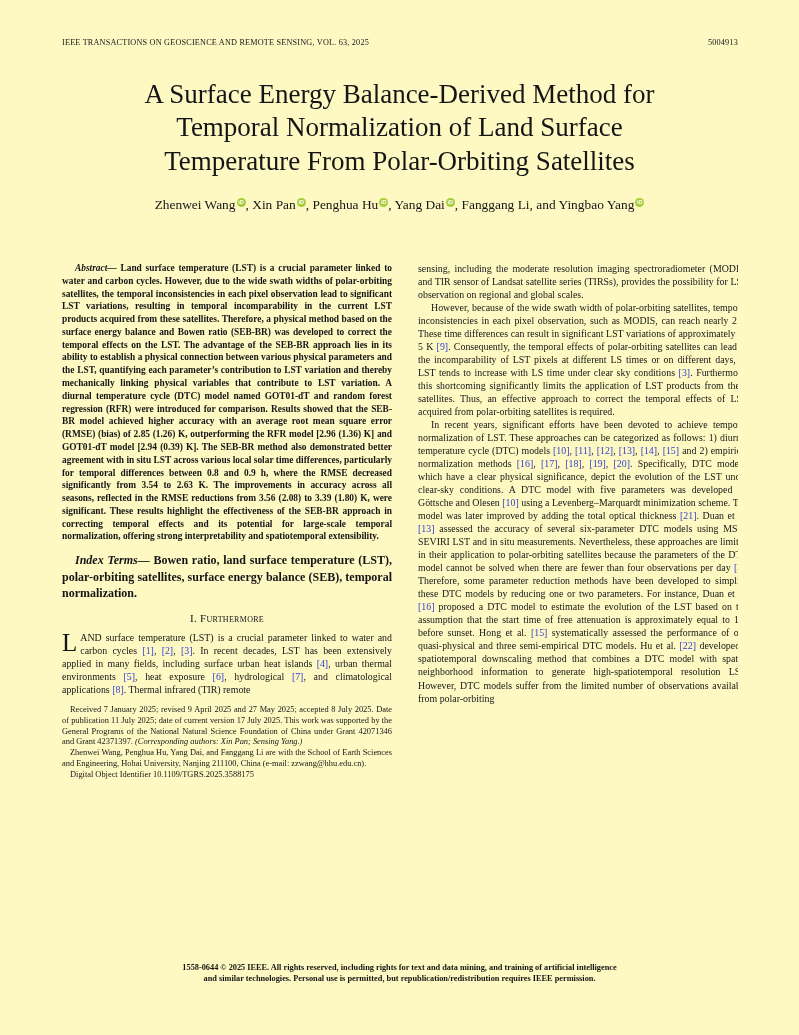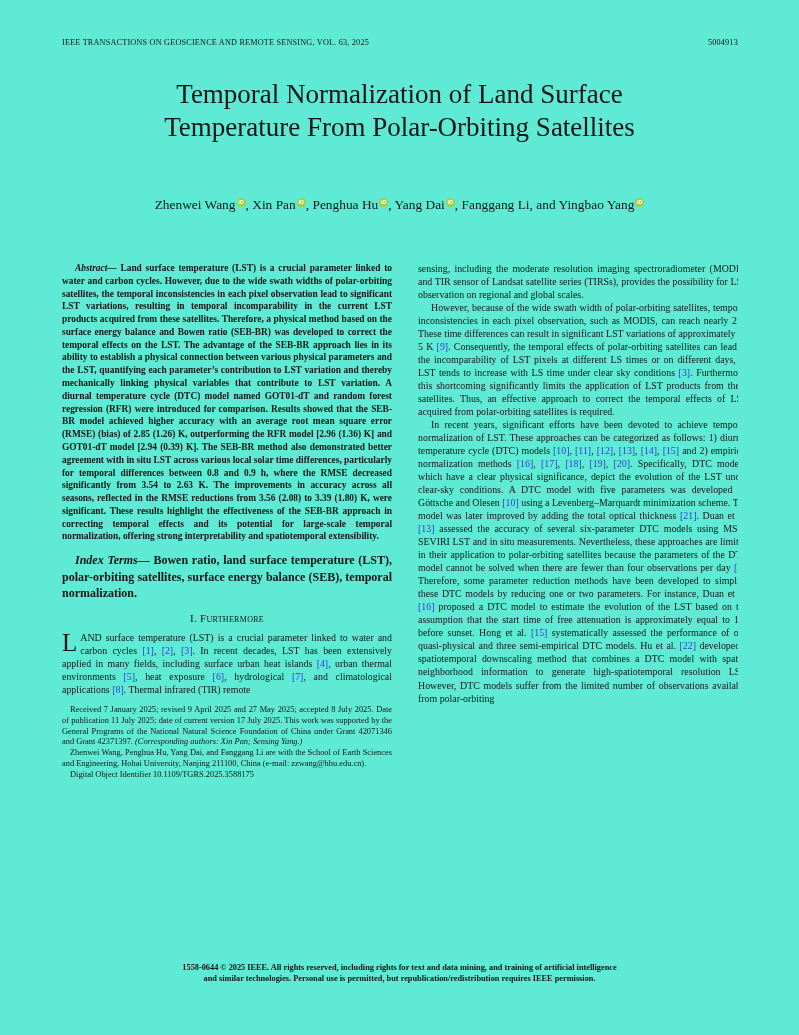--- a/index.html
+++ b/index.html
@@ -1,17 +1,17 @@
 <!DOCTYPE html>
 <html><head>
 <meta charset="utf-8">
 <style>
   html,body{margin:0;padding:0;background:#ffffff;}
   body{width:799px;height:1035px;font-family:"Liberation Serif",serif;color:#151515;position:relative;overflow:hidden;}
-  .page{position:absolute;inset:0;background:#5eead4;}
+  .page{position:absolute;inset:0;background:#fef9c3;}
 
   .running-head{position:absolute;top:38px;left:62px;width:676px;display:flex;justify-content:space-between;font-size:8.2px;letter-spacing:.2px;}
 
   .title{position:absolute;top:78px;left:40px;width:719px;text-align:center;font-size:27px;line-height:1.24;font-weight:400;}
 
   .authors{position:absolute;top:197px;left:40px;width:719px;text-align:center;font-size:13.4px;}
   .orcid{display:inline-block;width:9px;height:9px;border-radius:50%;background:#A6CE39;color:#fff;
          font-family:"Liberation Sans",sans-serif;font-size:5.5px;line-height:9px;text-align:center;
          vertical-align:super;margin-left:1px;font-weight:bold;}
 
@@ -39,20 +39,21 @@
 <body>
 
 <div class="page">
 
   <div class="running-head">
     <span>IEEE TRANSACTIONS ON GEOSCIENCE AND REMOTE SENSING, VOL. 63, 2025</span>
     <span>5004913</span>
   </div>
 
   <div class="title">
+    <div>A Surface Energy Balance-Derived Method for</div>
     <div>Temporal Normalization of Land Surface</div>
     <div>Temperature From Polar-Orbiting Satellites</div>
   </div>
 
   <div class="authors"><span>Zhenwei Wang</span><span class="orcid">iD</span><span>, Xin Pan</span><span class="orcid">iD</span><span>, Penghua Hu</span><span class="orcid">iD</span><span>, Yang Dai</span><span class="orcid">iD</span><span>, Fanggang Li, and Yingbao Yang</span><span class="orcid">iD</span></div>
 
   <div class="columns">
 
     <div class="col">
       <p class="abstract"><span class="it">Abstract— </span><span>Land surface temperature (LST) is a crucial parameter linked to water and carbon cycles. However, due to the wide swath widths of polar-orbiting satellites, the temporal inconsistencies in each pixel observation lead to significant LST variations, resulting in temporal incomparability in the current LST products acquired from these satellites. Therefore, a physical method based on the surface energy balance and Bowen ratio (SEB-BR) was developed to correct the temporal effects on the LST. The advantage of the SEB-BR approach lies in its ability to establish a physical connection between various physical parameters and the LST, quantifying each parameter’s contribution to LST variation and thereby mechanically linking physical variables that contribute to LST variation. A diurnal temperature cycle (DTC) model named GOT01-dT and random forest regression (RFR) were introduced for comparison. Results showed that the SEB-BR model achieved higher accuracy with an average root mean square error (RMSE) (bias) of 2.85 (1.26) K, outperforming the RFR model [2.96 (1.36) K] and GOT01-dT model [2.94 (0.39) K]. The SEB-BR method also demonstrated better agreement with in situ LST across various local solar time differences, particularly for temporal differences between 0.8 and 0.9 h, where the RMSE decreased significantly from 3.54 to 2.63 K. The improvements in accuracy across all seasons, reflected in the RMSE reductions from 3.56 (2.08) to 3.39 (1.80) K, were significant. These results highlight the effectiveness of the SEB-BR approach in correcting temporal effects and its potential for large-scale temporal normalization, offering strong interpretability and spatiotemporal extensibility.</span></p>

